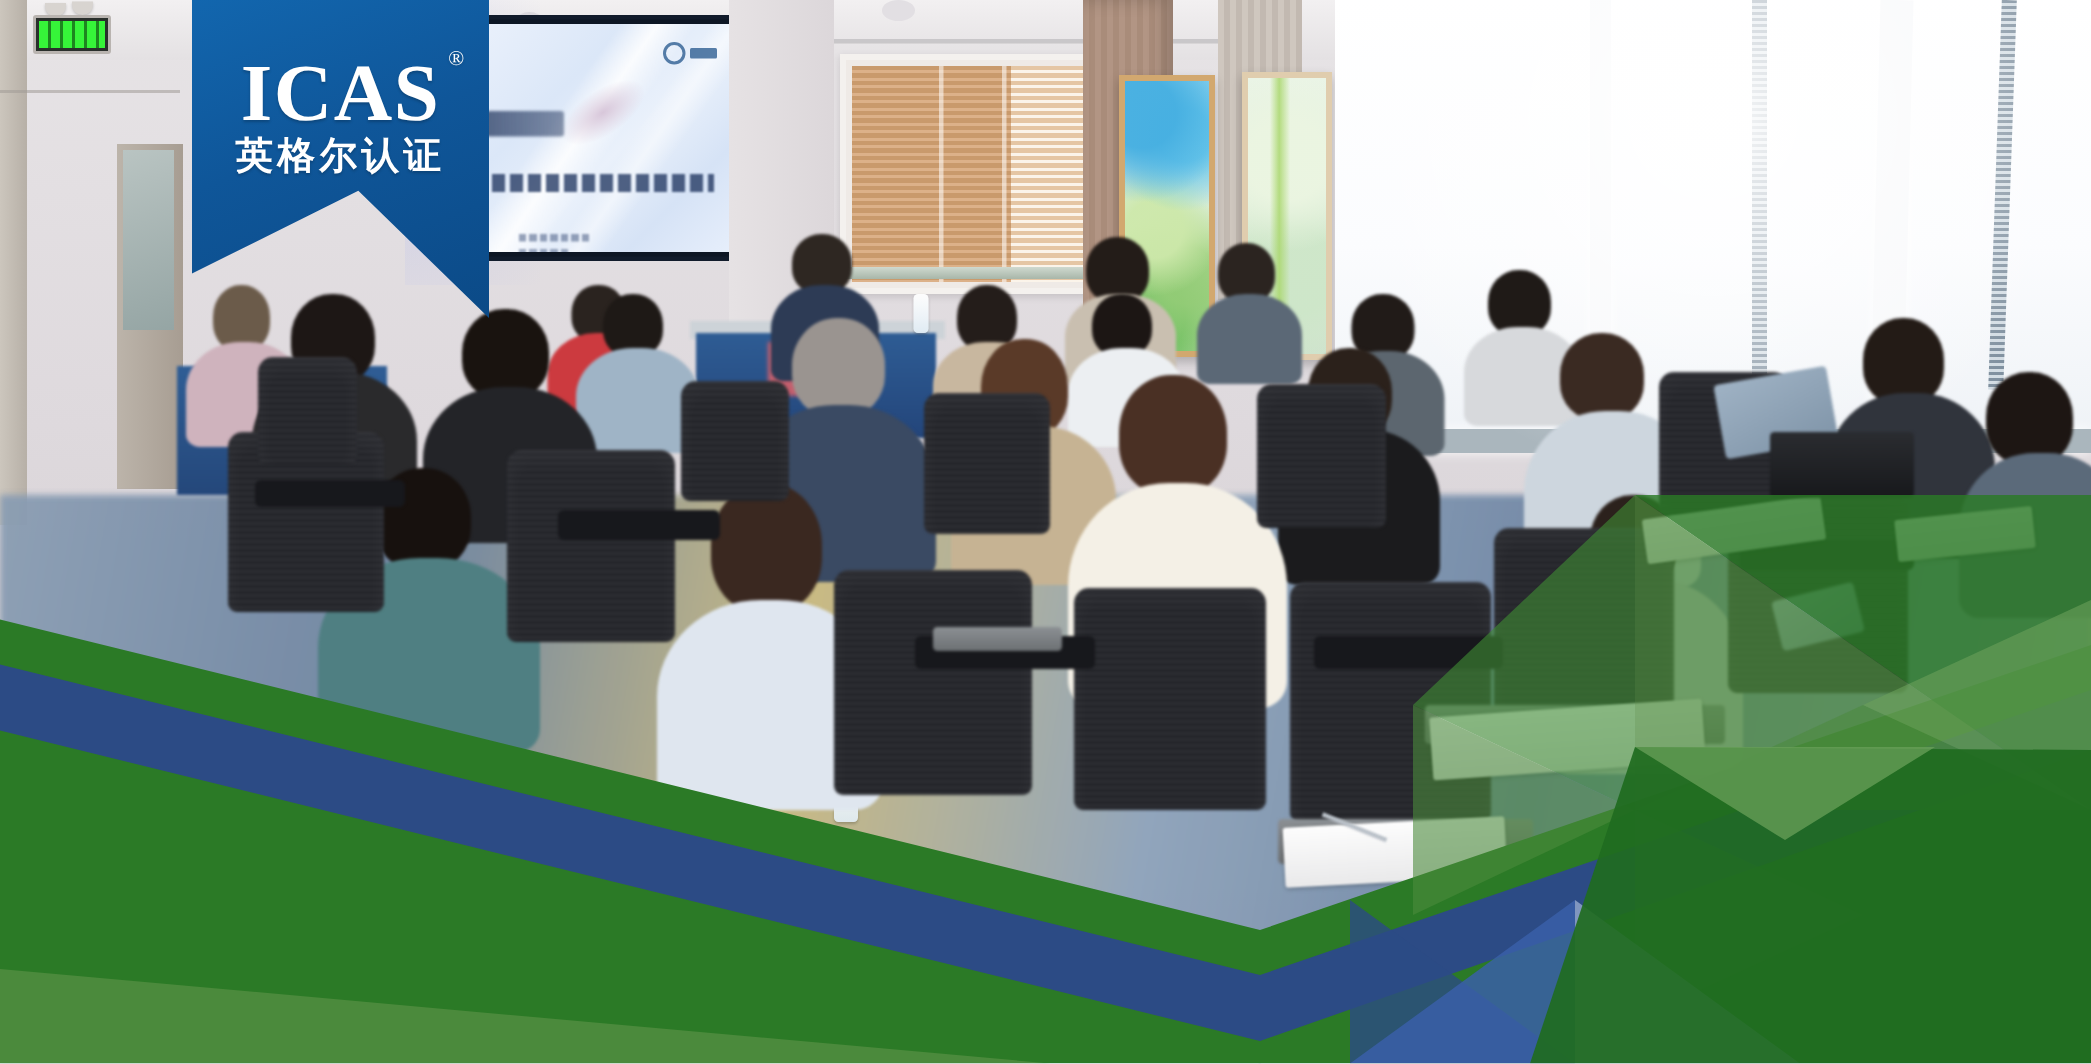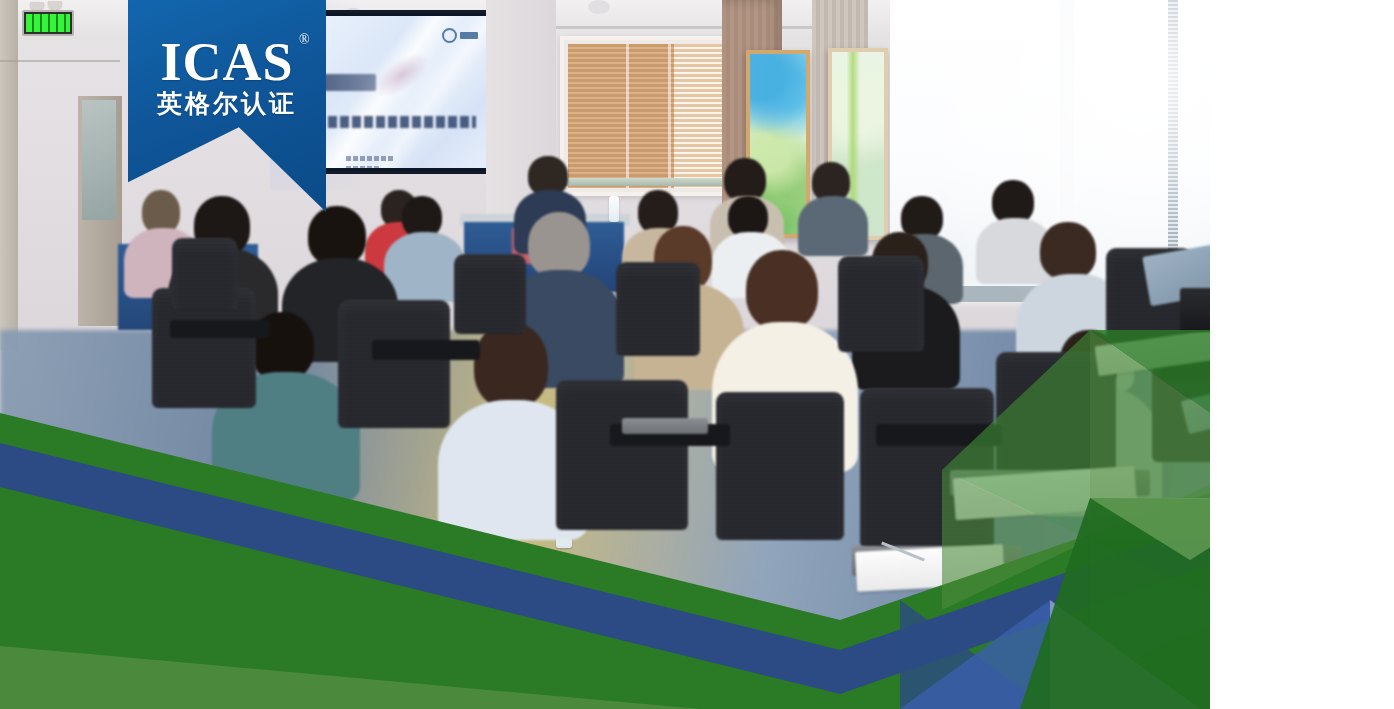--- a/index.html
+++ b/index.html
@@ -1,18 +1,18 @@
 <!DOCTYPE html>
 <html><head>
 <meta charset="utf-8">
 <title>ICAS Seminar Banner</title>
 <style>
   html,body{margin:0;padding:0;background:#fff;}
   body{font-family:"Liberation Sans",sans-serif;}
-  .stage{position:relative;width:1210px;height:709px;overflow:hidden;background:#cfd4d8;}
+  .stage{position:relative;width:1394px;height:709px;overflow:hidden;background:#cfd4d8;}
 
   
   .photo{position:absolute;inset:0;overflow:hidden;filter:blur(0.4px);}
 
   
   .wall{position:absolute;left:0;top:0;width:100%;height:100%;
         background:linear-gradient(180deg,#e7e4e6 0%,#e3dfe2 18%,#ded9dd 40%,#d8d3d6 62%,#c9c3c4 100%);}
   .ceiling{position:absolute;left:0;top:0;width:100%;height:40px;
            background:linear-gradient(180deg,#f2f0f1,#e4e1e3);}
   .ceiling-line{position:absolute;left:300px;top:26px;width:560px;height:3px;background:rgba(180,178,182,.6);}

